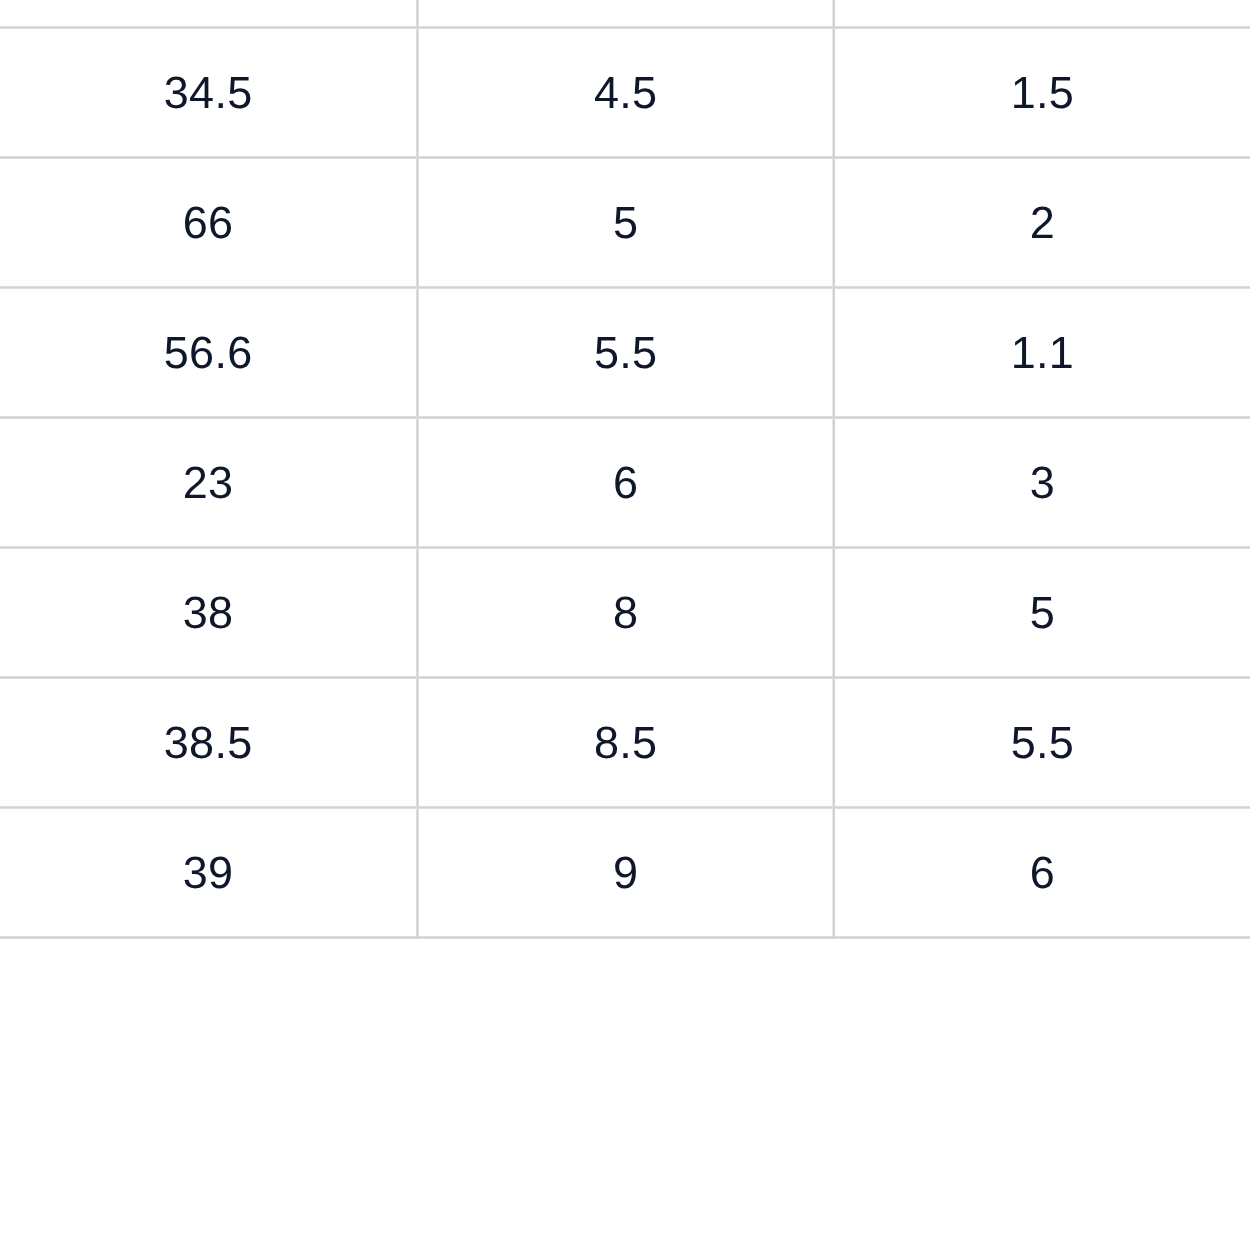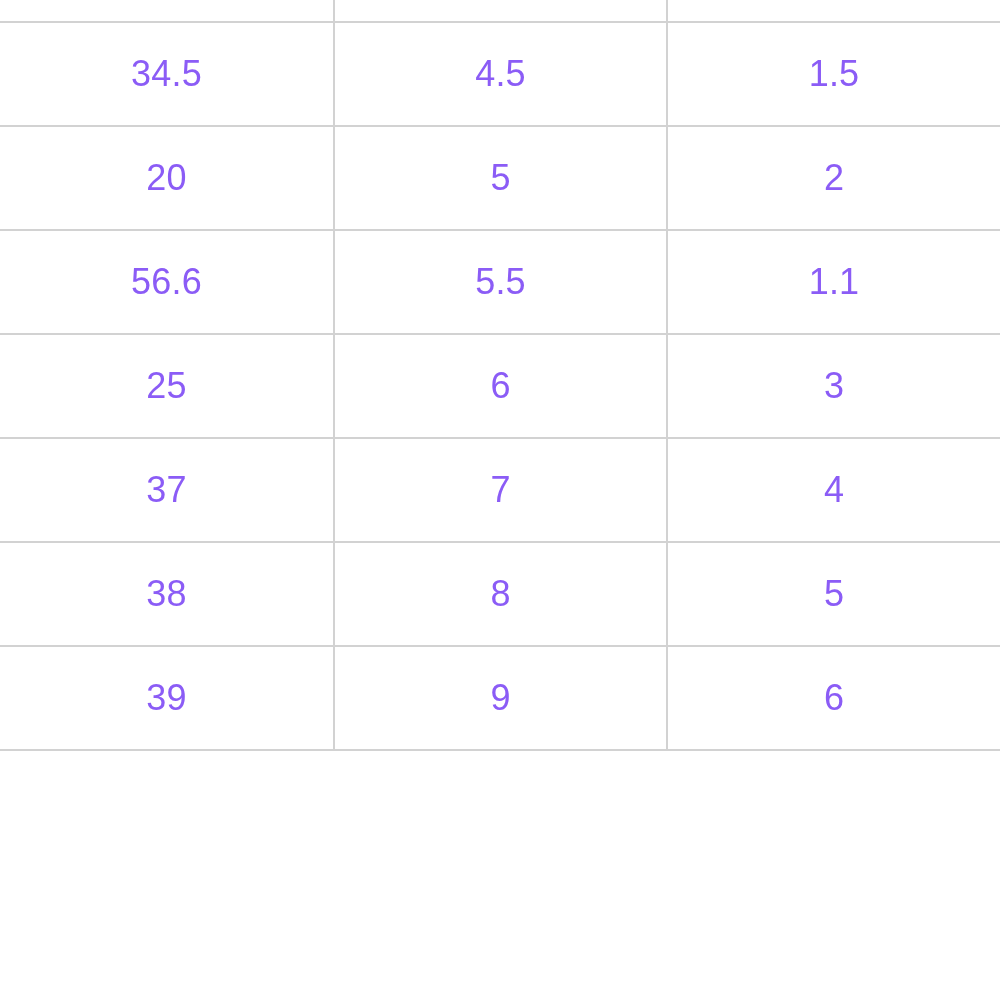--- a/index.html
+++ b/index.html
@@ -48,21 +48,21 @@
 
   table.size-table td {
     height: 104px;
     box-sizing: border-box;
     border-top: 2px solid #d2d2d2;
     text-align: center;
     vertical-align: middle;
     font-size: 36px;
     font-weight: 400;
     line-height: 1;
-    color: #8b5cf6;
+    color: #0f172a;
     letter-spacing: 0.2px;
     padding: 0;
     background: #ffffff;
   }
 
   
   table.size-table td.col-1 { border-right: 2px solid #d2d2d2; }
   table.size-table td.col-2 { border-right: 2px solid #d2d2d2; }
   table.size-table td.col-3 { border-right: none; }
 
@@ -86,43 +86,43 @@
             <td class="col-1"></td>
             <td class="col-2"></td>
             <td class="col-3"></td>
           </tr>
           <tr>
             <td class="col-1">34.5</td>
             <td class="col-2">4.5</td>
             <td class="col-3">1.5</td>
           </tr>
           <tr>
-            <td class="col-1">20</td>
+            <td class="col-1">66</td>
             <td class="col-2">5</td>
             <td class="col-3">2</td>
           </tr>
           <tr>
             <td class="col-1">56.6</td>
             <td class="col-2">5.5</td>
             <td class="col-3">1.1</td>
           </tr>
           <tr>
-            <td class="col-1">25</td>
+            <td class="col-1">23</td>
             <td class="col-2">6</td>
             <td class="col-3">3</td>
-          </tr>
-          <tr>
-            <td class="col-1">37</td>
-            <td class="col-2">7</td>
-            <td class="col-3">4</td>
           </tr>
           <tr>
             <td class="col-1">38</td>
             <td class="col-2">8</td>
             <td class="col-3">5</td>
+          </tr>
+          <tr>
+            <td class="col-1">38.5</td>
+            <td class="col-2">8.5</td>
+            <td class="col-3">5.5</td>
           </tr>
           <tr>
             <td class="col-1">39</td>
             <td class="col-2">9</td>
             <td class="col-3">6</td>
           </tr>
         </tbody>
     </table>
   </div>
 </div>

